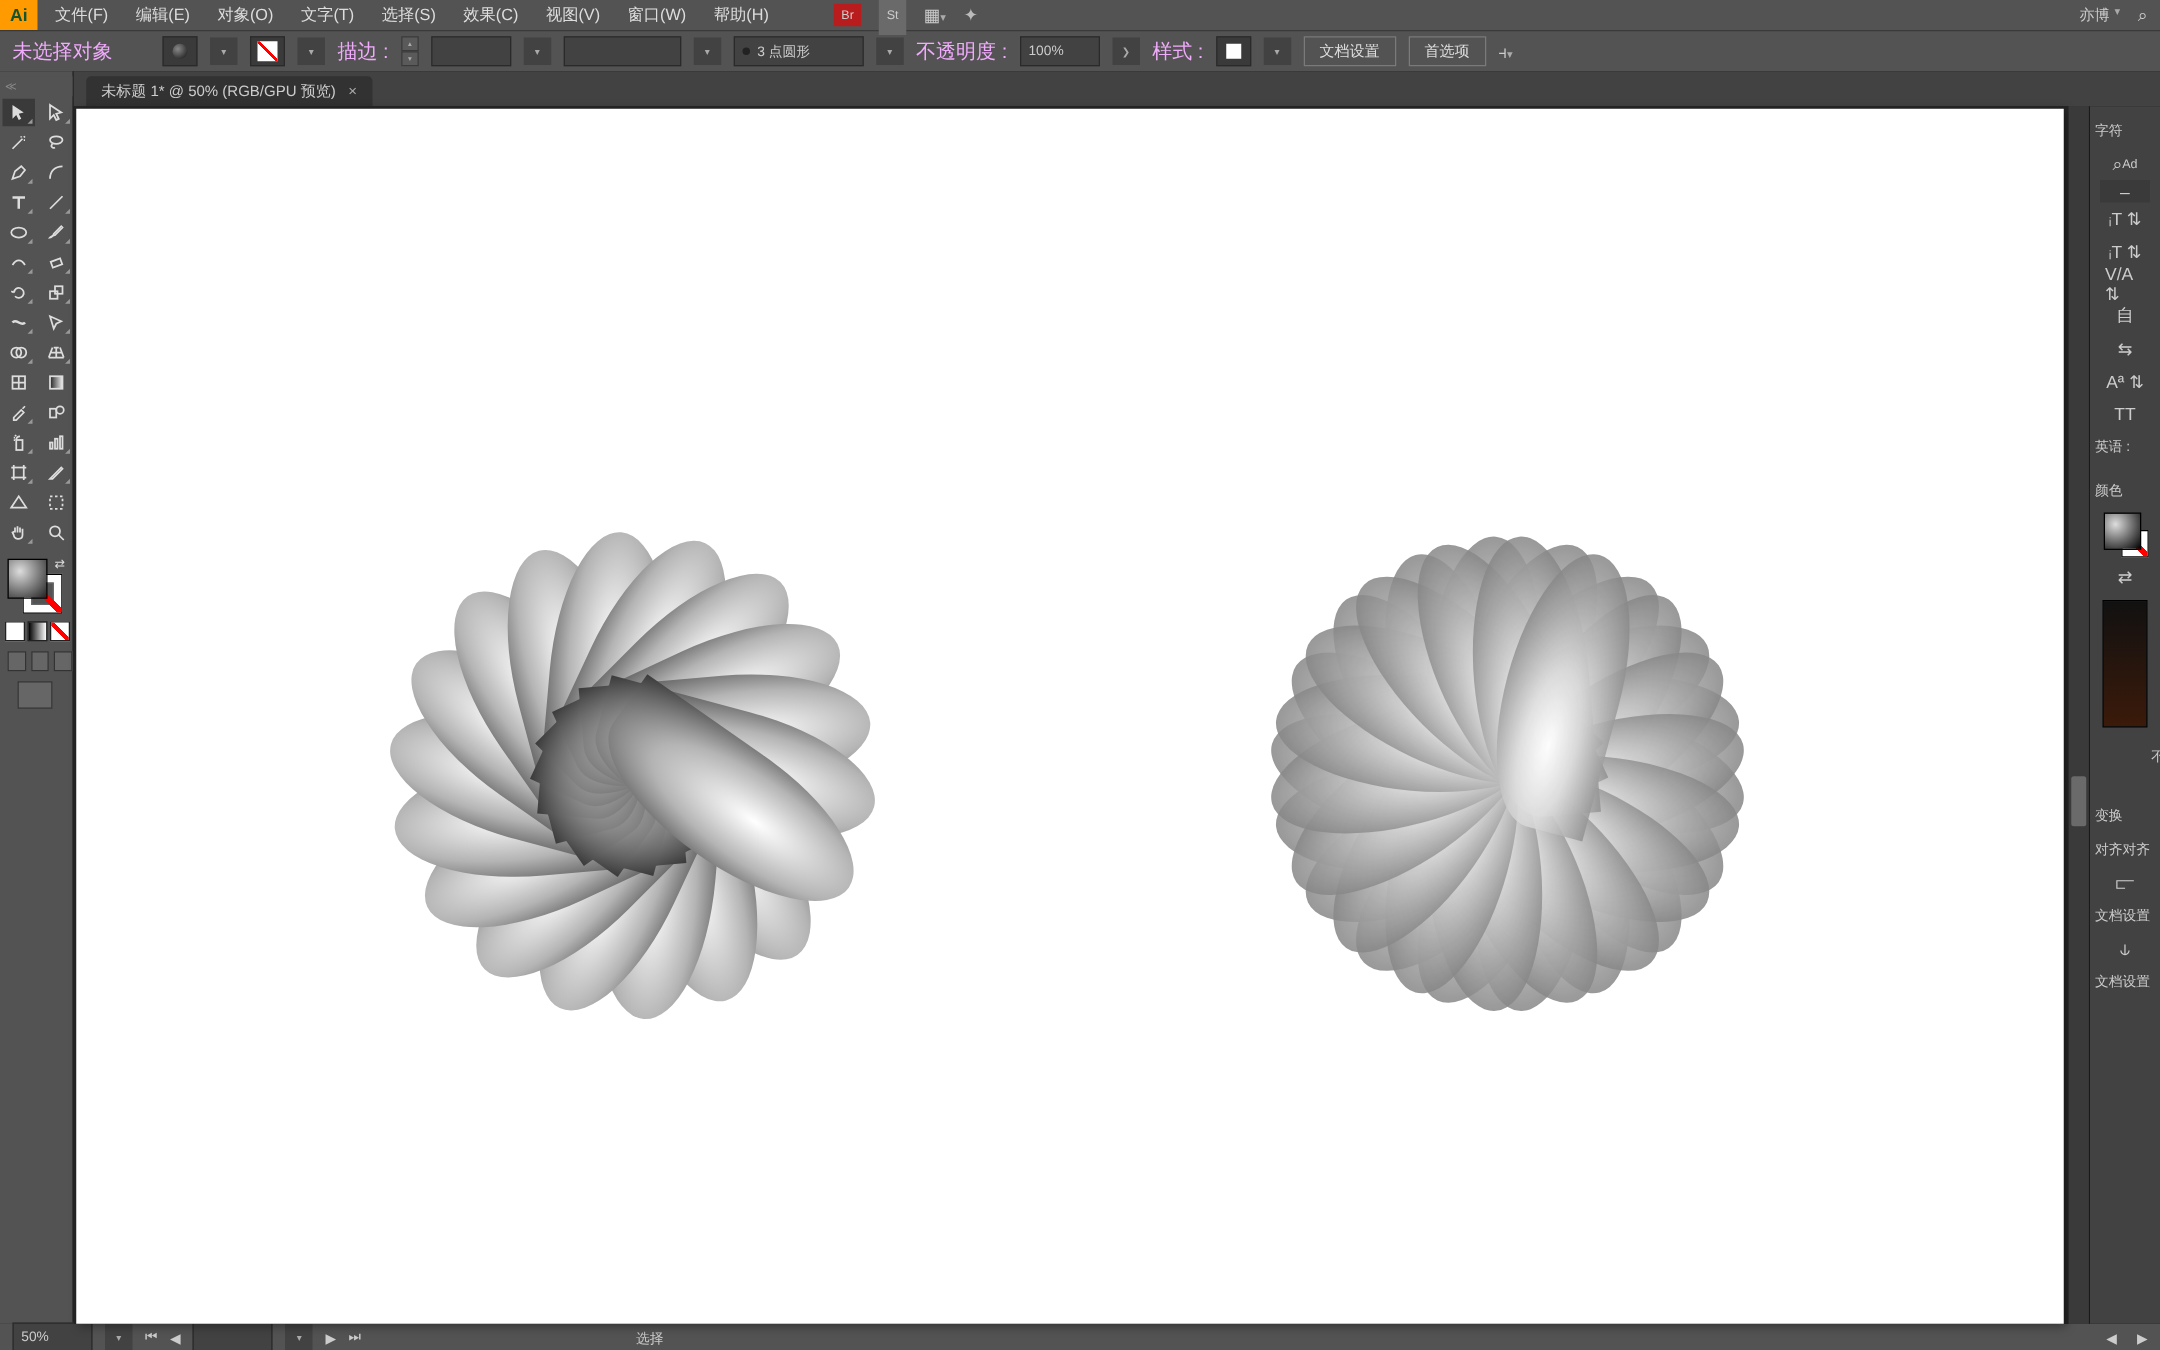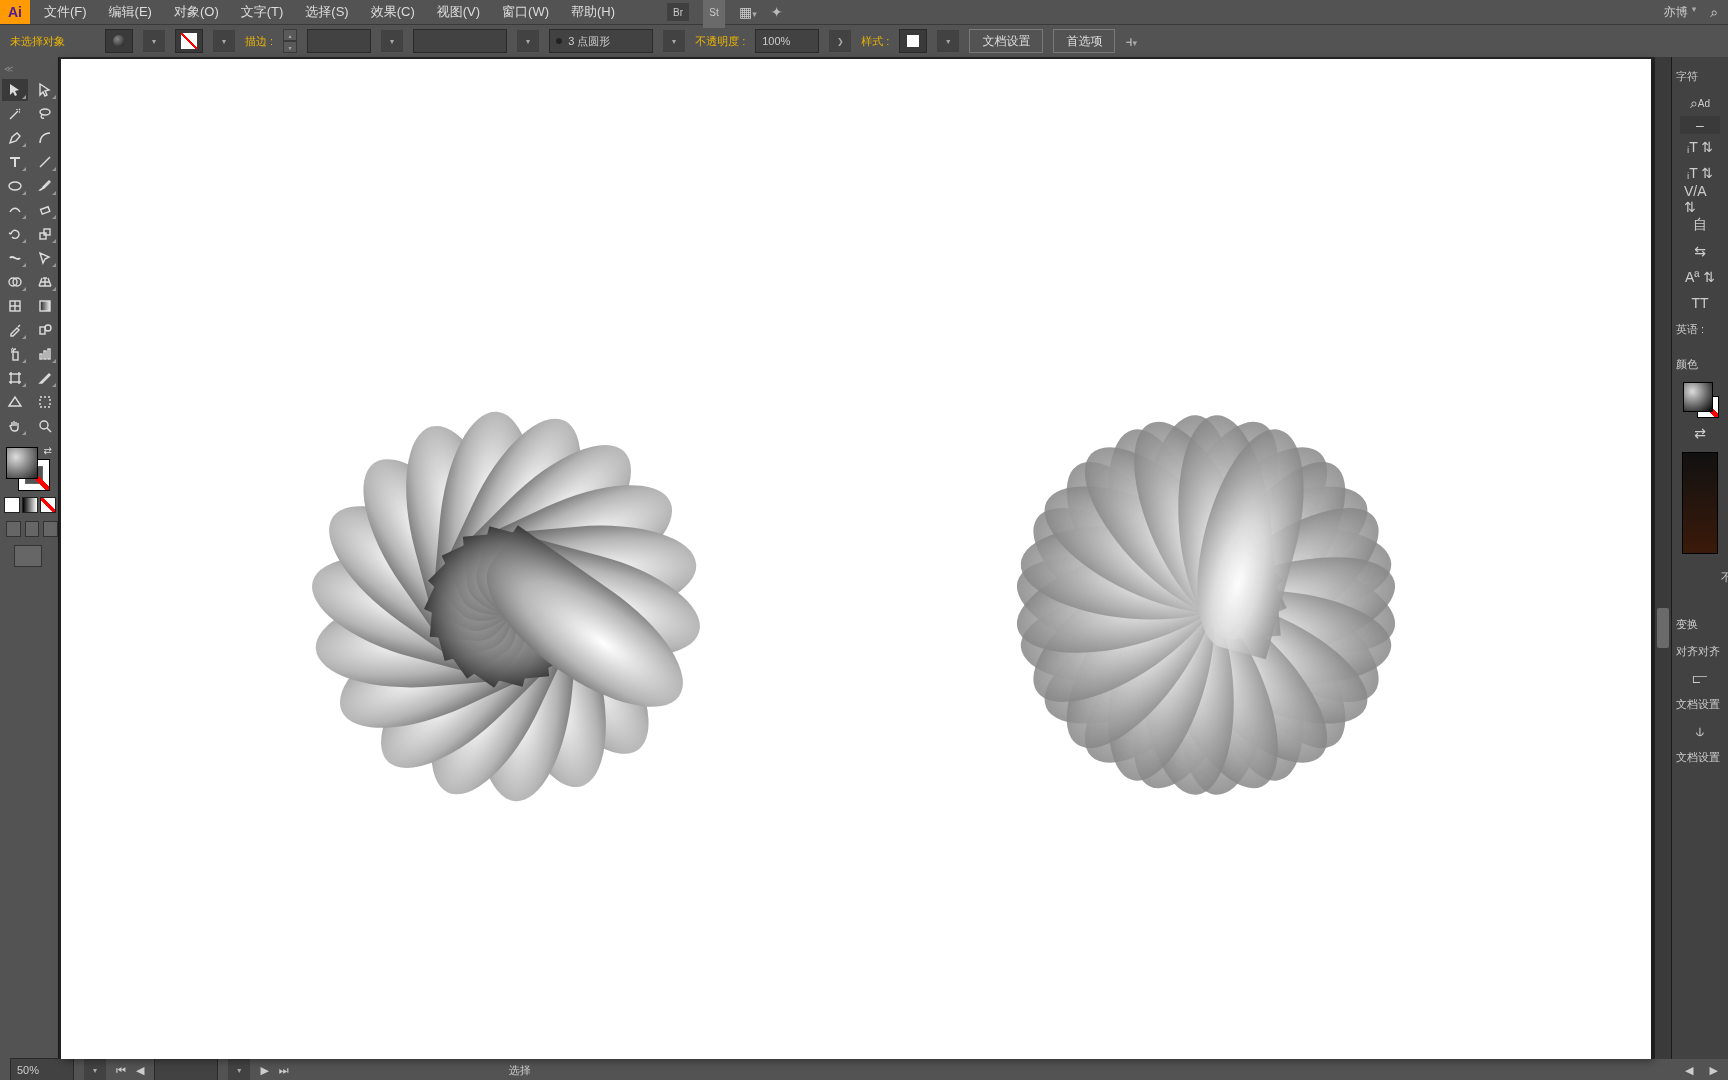--- a/index.html
+++ b/index.html
@@ -1,24 +1,24 @@
 <!DOCTYPE html>
 <html><head>
 <meta charset="utf-8">
 <style>
 html,body{margin:0;padding:0;width:1728px;height:1080px;background:#323232;font-family:"Microsoft YaHei","Segoe UI",Arial,sans-serif;font-size:12px;color:#ccc;overflow:hidden;user-select:none}
 .menubar{height:24px;background:#535353;display:flex;align-items:center;padding:0 0 0 0}
-.ai-logo{width:30px;height:24px;background:#ff9a00;color:#4c1d95;font-weight:bold;font-size:14px;display:flex;align-items:center;justify-content:center;margin-right:10px}
+.ai-logo{width:30px;height:24px;background:#ff9a00;color:#14532d;font-weight:bold;font-size:14px;display:flex;align-items:center;justify-content:center;margin-right:10px}
 .menu-items{display:flex;gap:14px;align-items:center;flex:1}
 .menu-item{color:#ddd;font-size:13px;cursor:pointer;padding:2px 4px}
 .menu-right{display:flex;align-items:center;gap:14px;margin-right:10px}
 .menu-right .drop{font-size:12px;color:#ccc;display:flex;align-items:flex-start;gap:4px}
 .chev{font-size:9px;color:#aaa}
 .optbar{height:32px;background:#535353;border-top:1px solid #3a3a3a;display:flex;align-items:center;padding:0 10px;gap:10px}
-.optbar .lbl{color:#eab308;font-size:11px}
+.optbar .lbl{color:#f0abfc;font-size:16px}
 .swatch{width:26px;height:22px;background:#3a3a3a;border:1px solid #2a2a2a;display:flex;align-items:center;justify-content:center;position:relative}
 .swatch .dot{width:12px;height:12px;border-radius:50%;background:radial-gradient(circle at 35% 35%,#888,#111)}
 .swatch .none{width:16px;height:16px;background:#fff;position:relative}
 .swatch .none::after{content:"";position:absolute;left:0;top:0;right:0;bottom:0;background:linear-gradient(45deg,transparent 45%,red 45%,red 55%,transparent 55%)}
 .swatch.white .dot{background:#fff;border-radius:0}
 .dd{width:22px;height:22px;background:#424242;display:flex;align-items:center;justify-content:center;font-size:8px;color:#aaa}
 .field{height:22px;background:#424242;border:1px solid #2a2a2a;color:#ccc;font-size:11px;padding:0 6px;display:flex;align-items:center}
 .field.sm{width:50px}
 .field.md{width:80px}
 .stepper{display:flex;flex-direction:column;width:14px}
@@ -82,21 +82,21 @@
     <span class="menu-item">文件(F)</span>
     <span class="menu-item">编辑(E)</span>
     <span class="menu-item">对象(O)</span>
     <span class="menu-item">文字(T)</span>
     <span class="menu-item">选择(S)</span>
     <span class="menu-item">效果(C)</span>
     <span class="menu-item">视图(V)</span>
     <span class="menu-item">窗口(W)</span>
     <span class="menu-item">帮助(H)</span>
     <span style="width:20px"></span>
-    <span class="sq" style="width:22px;height:18px;background:#404040;display:flex;align-items:center;justify-content:center;font-size:10px">Br</span>
+    <span class="sq" style="width:22px;height:18px;background:#b91c1c;display:flex;align-items:center;justify-content:center;font-size:10px">Br</span>
     <span class="sq" style="width:22px;height:32px;background:#6a6a6a;display:flex;align-items:center;justify-content:center;font-size:10px">St</span>
     <span style="font-size:14px">▦<span class="chev">▾</span></span>
     <span style="font-size:14px;color:#bbb">✦</span>
   </div>
   <div class="menu-right">
     <span class="drop">
         <span>亦博</span>
         <span class="chev">▾</span>
       </span>
     <span style="font-size:14px">⌕</span>
@@ -346,20 +346,26 @@
     </div>
     <div class="mode-row">
       <div class="mode"></div>
       <div class="mode"></div>
       <div class="mode"></div>
     </div>
     <div class="screens"></div>
   </div>
 
   <div class="doc-area">
+    <div class="tabbar">
+      <div class="tab">
+        <span>未标题 1* @ 50% (RGB/GPU 预览)</span>
+        <span class="x">×</span>
+      </div>
+    </div>
     <div class="canvas-wrap">
       <div class="artboard">
         <div class="shape1" id="spiral">
             <div class="petal" style="transform: rotate(0deg) translate(0px, -45px) rotate(55deg); width: 230px; height: 95px;">
               <div class="p" style="border-radius: 0px 90% 90%;"></div>
             </div>
             <div class="petal" style="transform: rotate(20deg) translate(0px, -45px) rotate(55deg); width: 230px; height: 95px;">
               <div class="p" style="border-radius: 0px 90% 90%;"></div>
             </div>
             <div class="petal" style="transform: rotate(40deg) translate(0px, -45px) rotate(55deg); width: 230px; height: 95px;">

